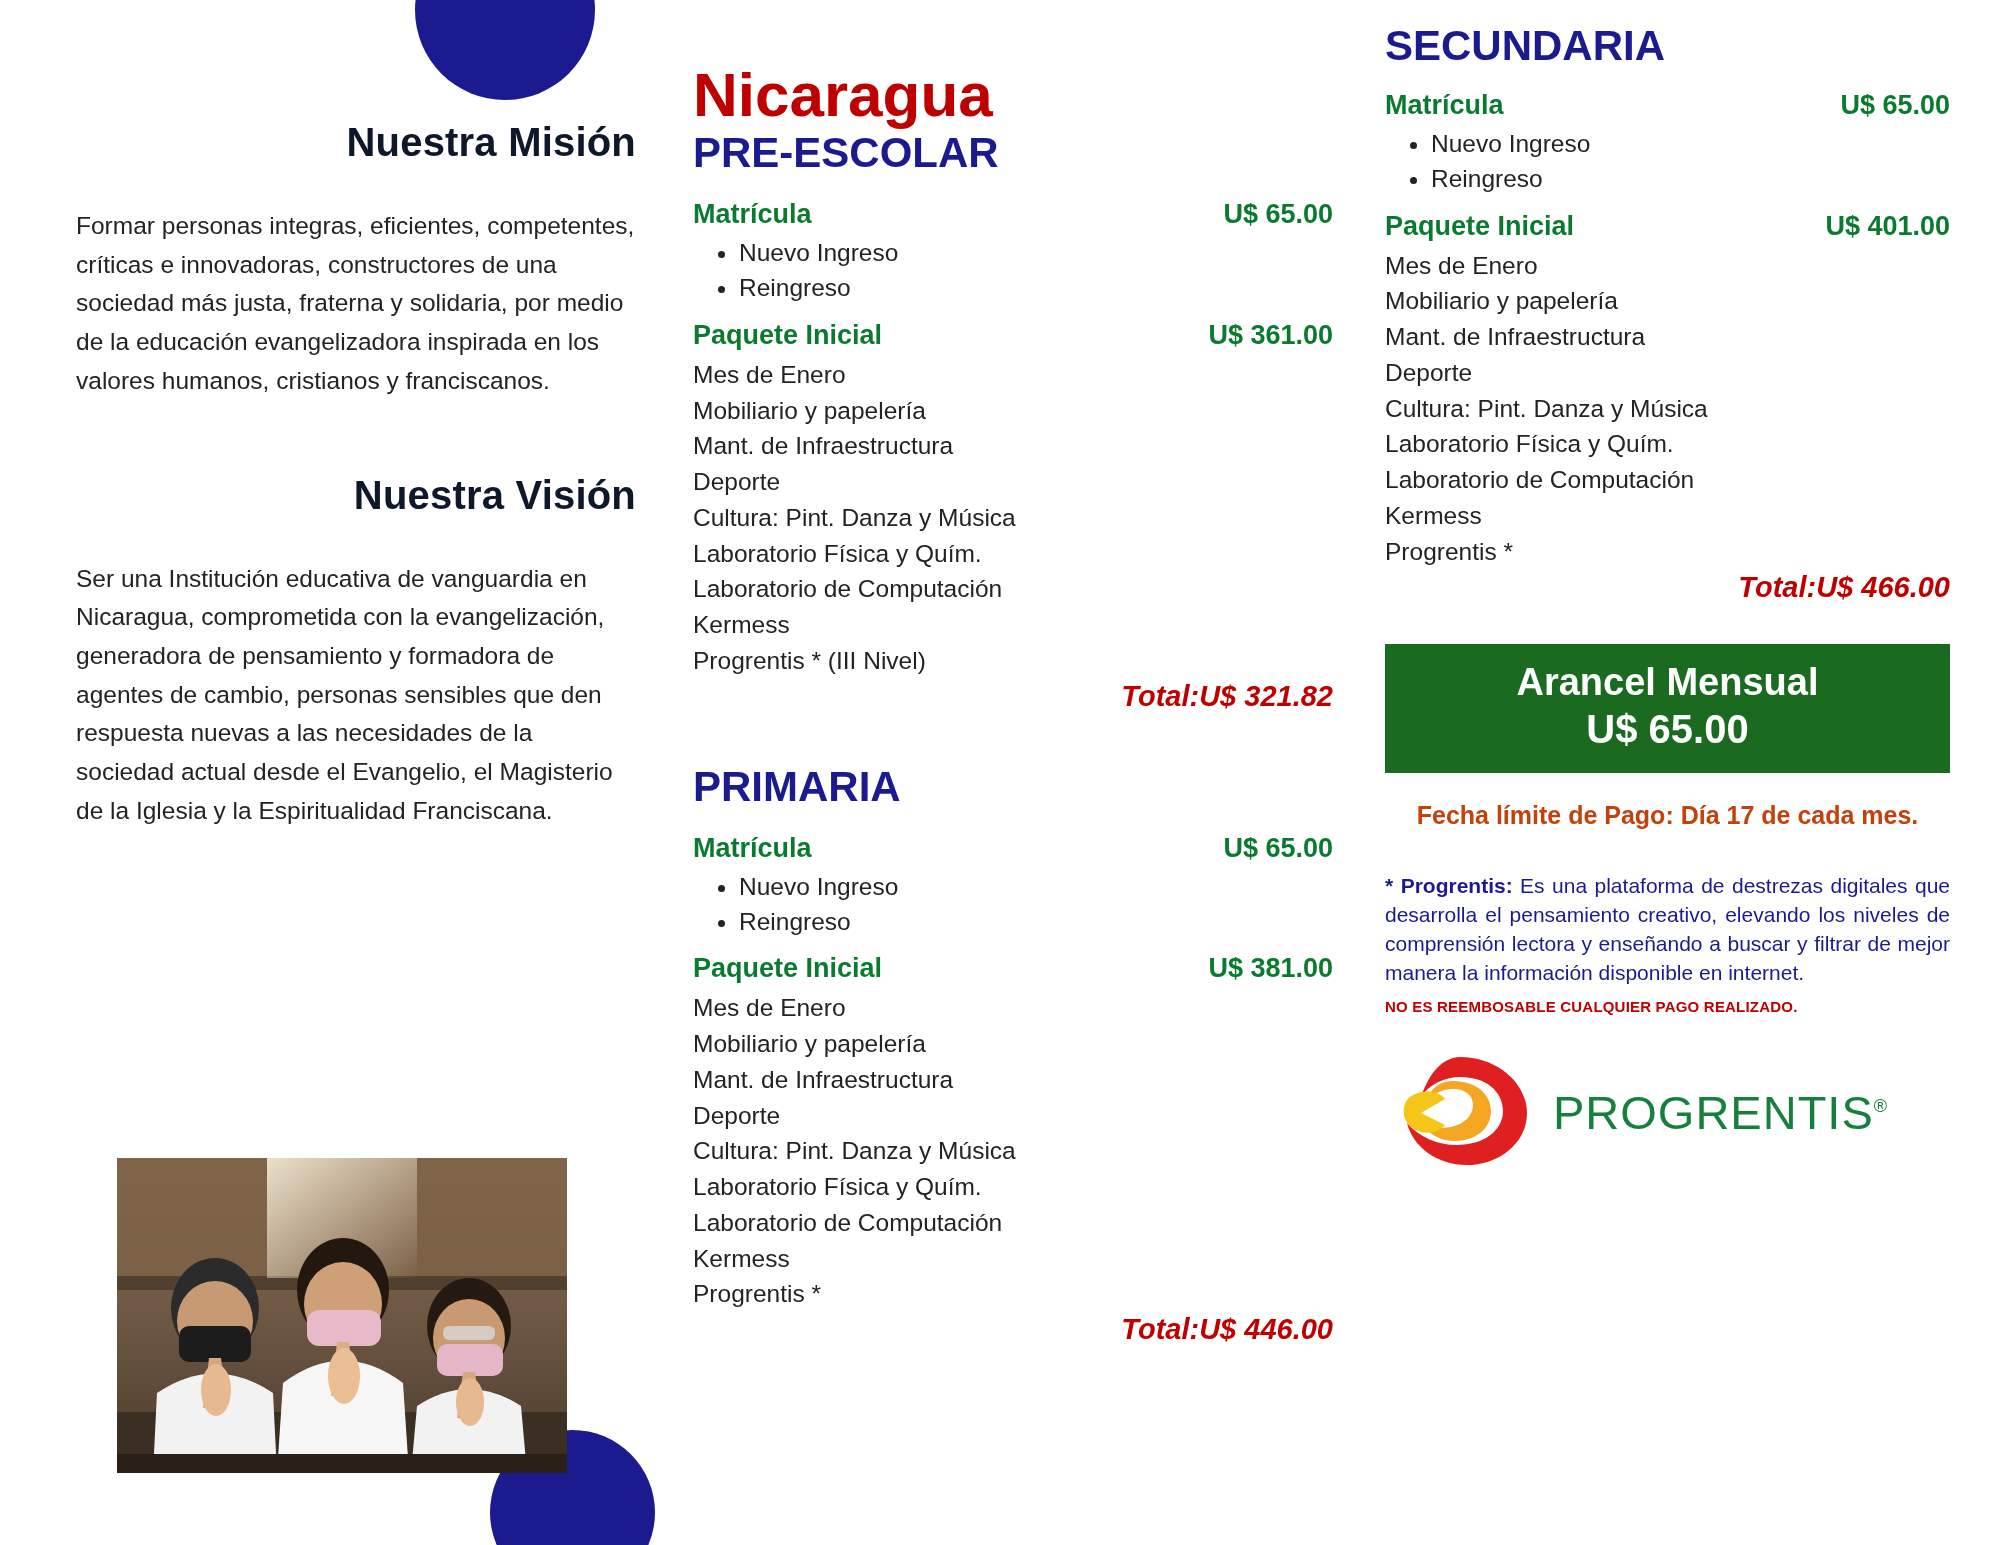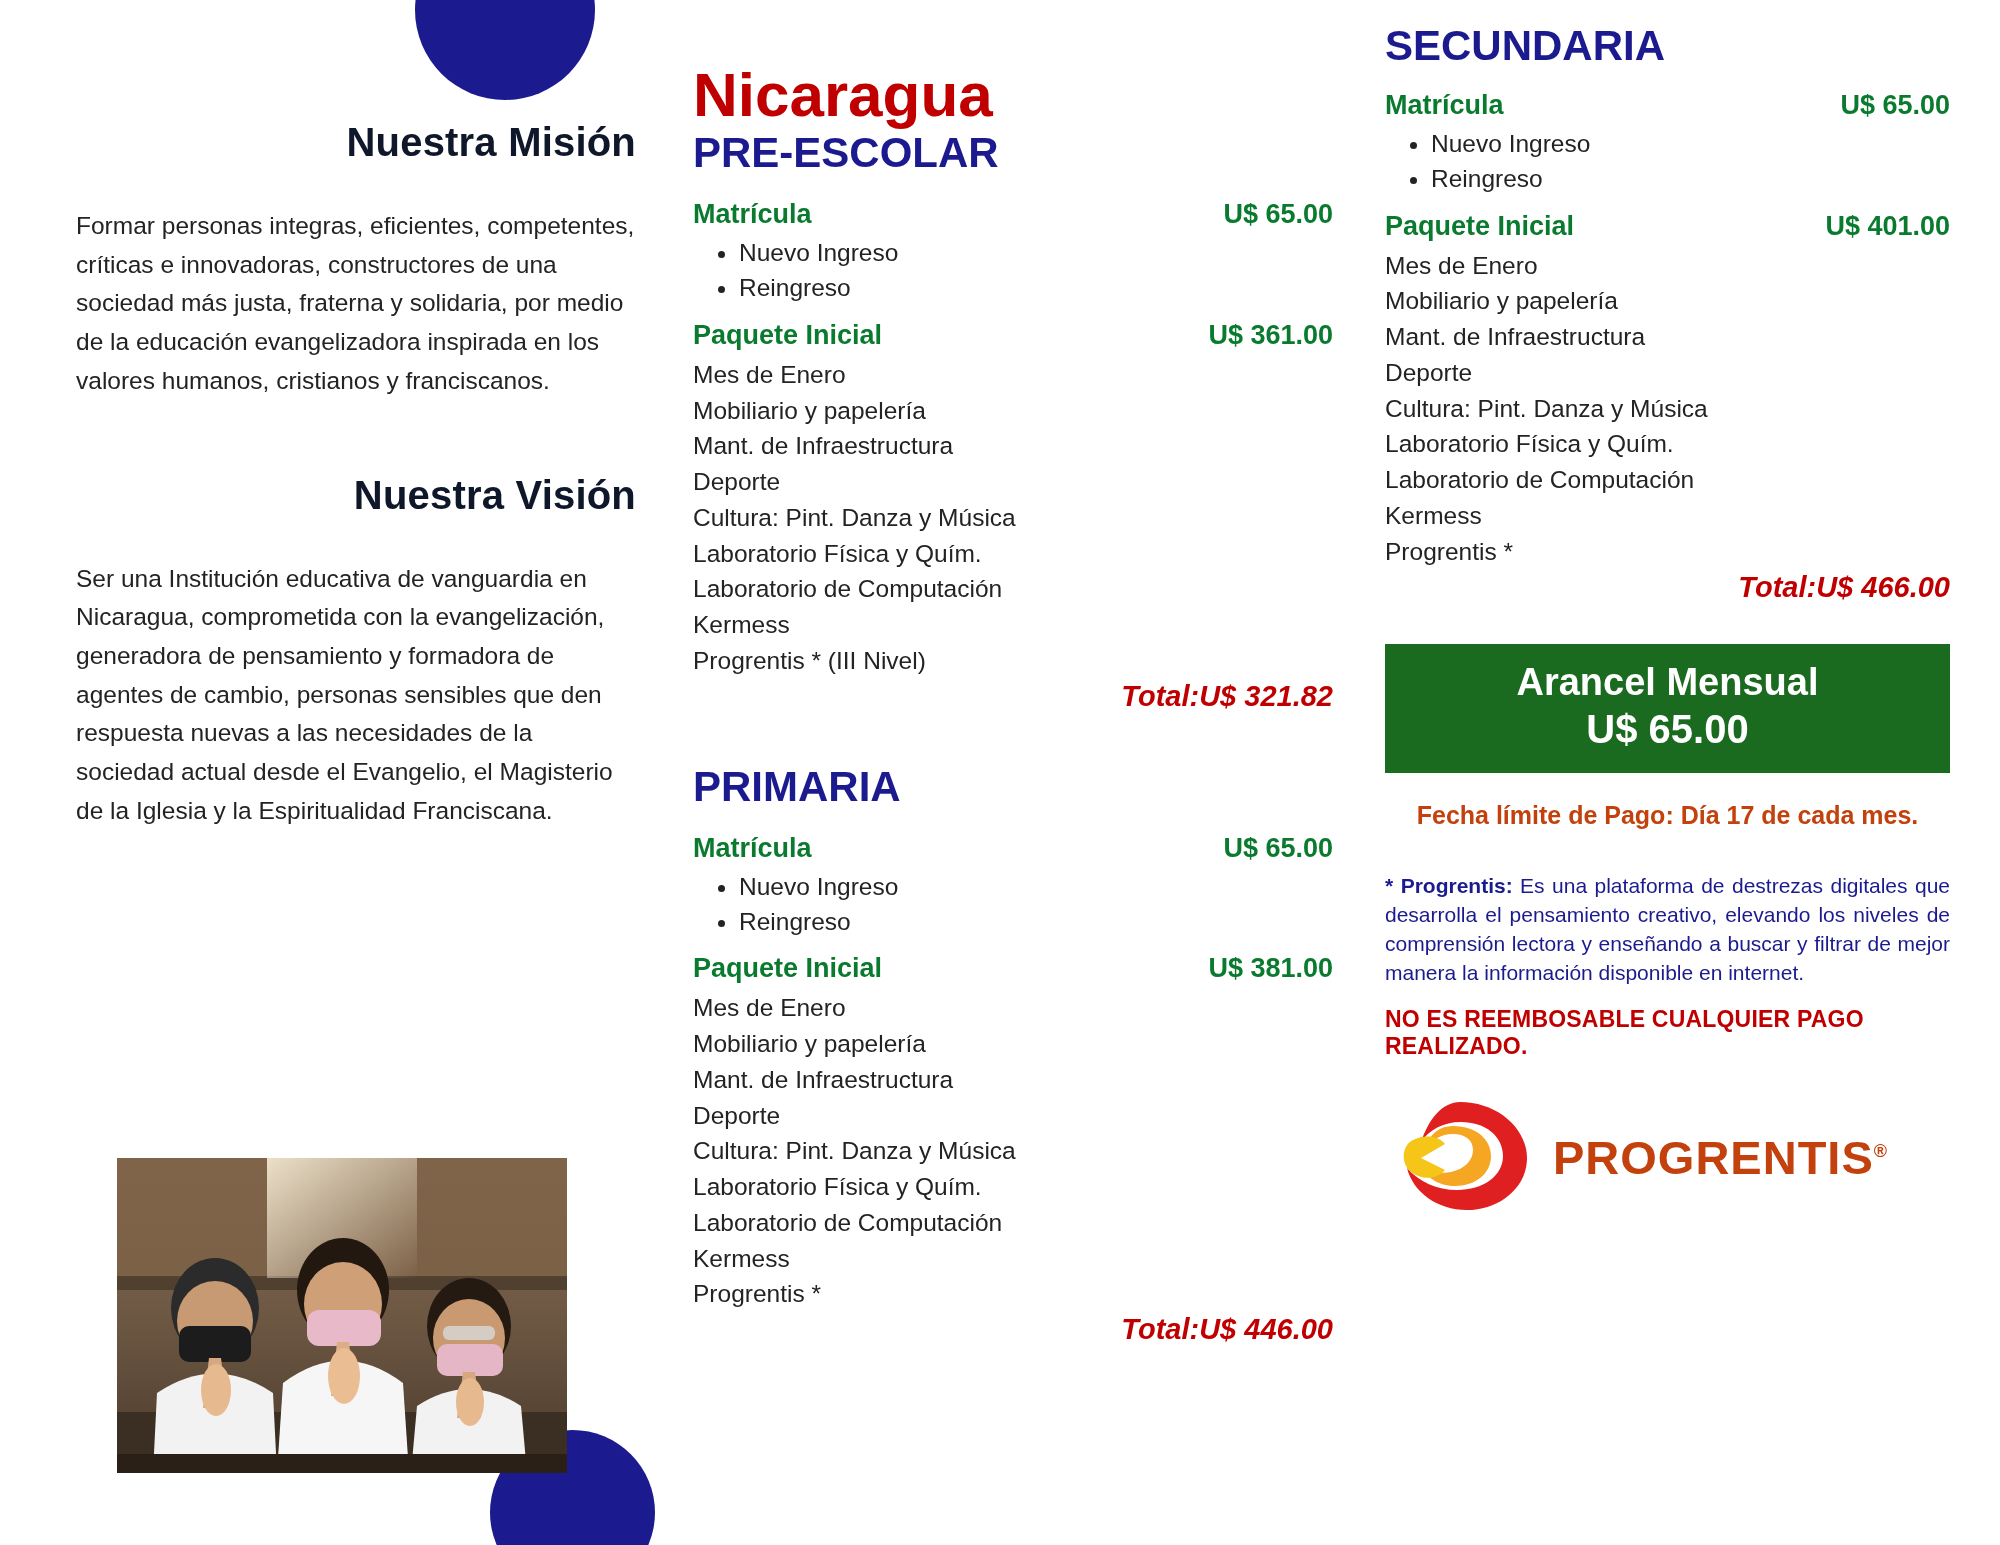--- a/index.html
+++ b/index.html
@@ -177,36 +177,36 @@
     color: #1b1b8f;
     text-align: justify;
   }
   .note b { font-weight: bold; }
   .abono {
     margin-top: 22px;
     font-size: 21.5px;
     color: #1b1b8f;
   }
   .noreem {
-    margin-top: 18px;
-    font-size: 23px;
+    margin-top: 10px;
+    font-size: 15px;
     font-weight: bold;
     color: #c00000;
     letter-spacing: 0.2px;
   }
   .logo-wrap {
     margin-top: 36px;
     display: flex;
     align-items: center;
     gap: 18px;
   }
   .logo-text {
     font-size: 47px;
-    font-weight: bold;
-    color: #c2410c;
+    font-weight: normal;
+    color: #15803d;
     letter-spacing: 1px;
   }
   .logo-reg {
     font-size: 18px;
     vertical-align: super;
   }
 </style>
 </head>
 <body>
 

